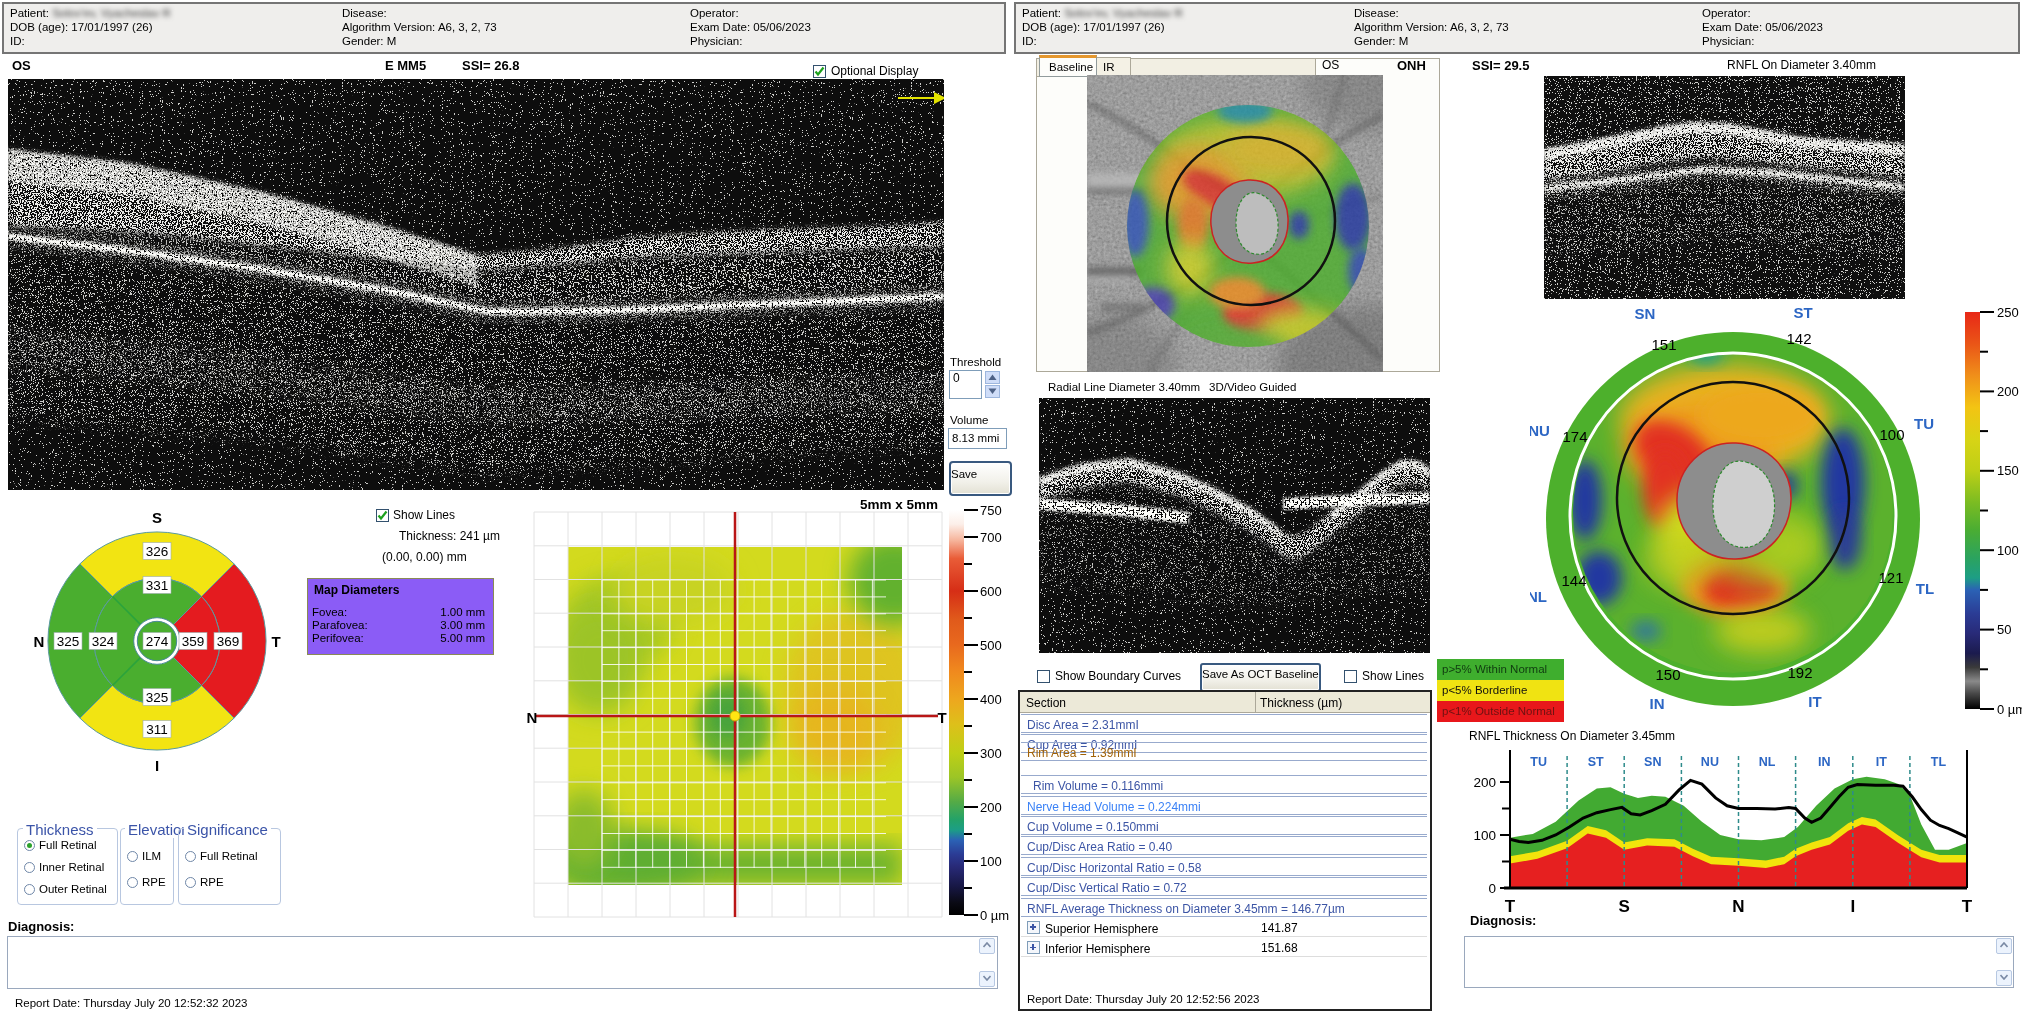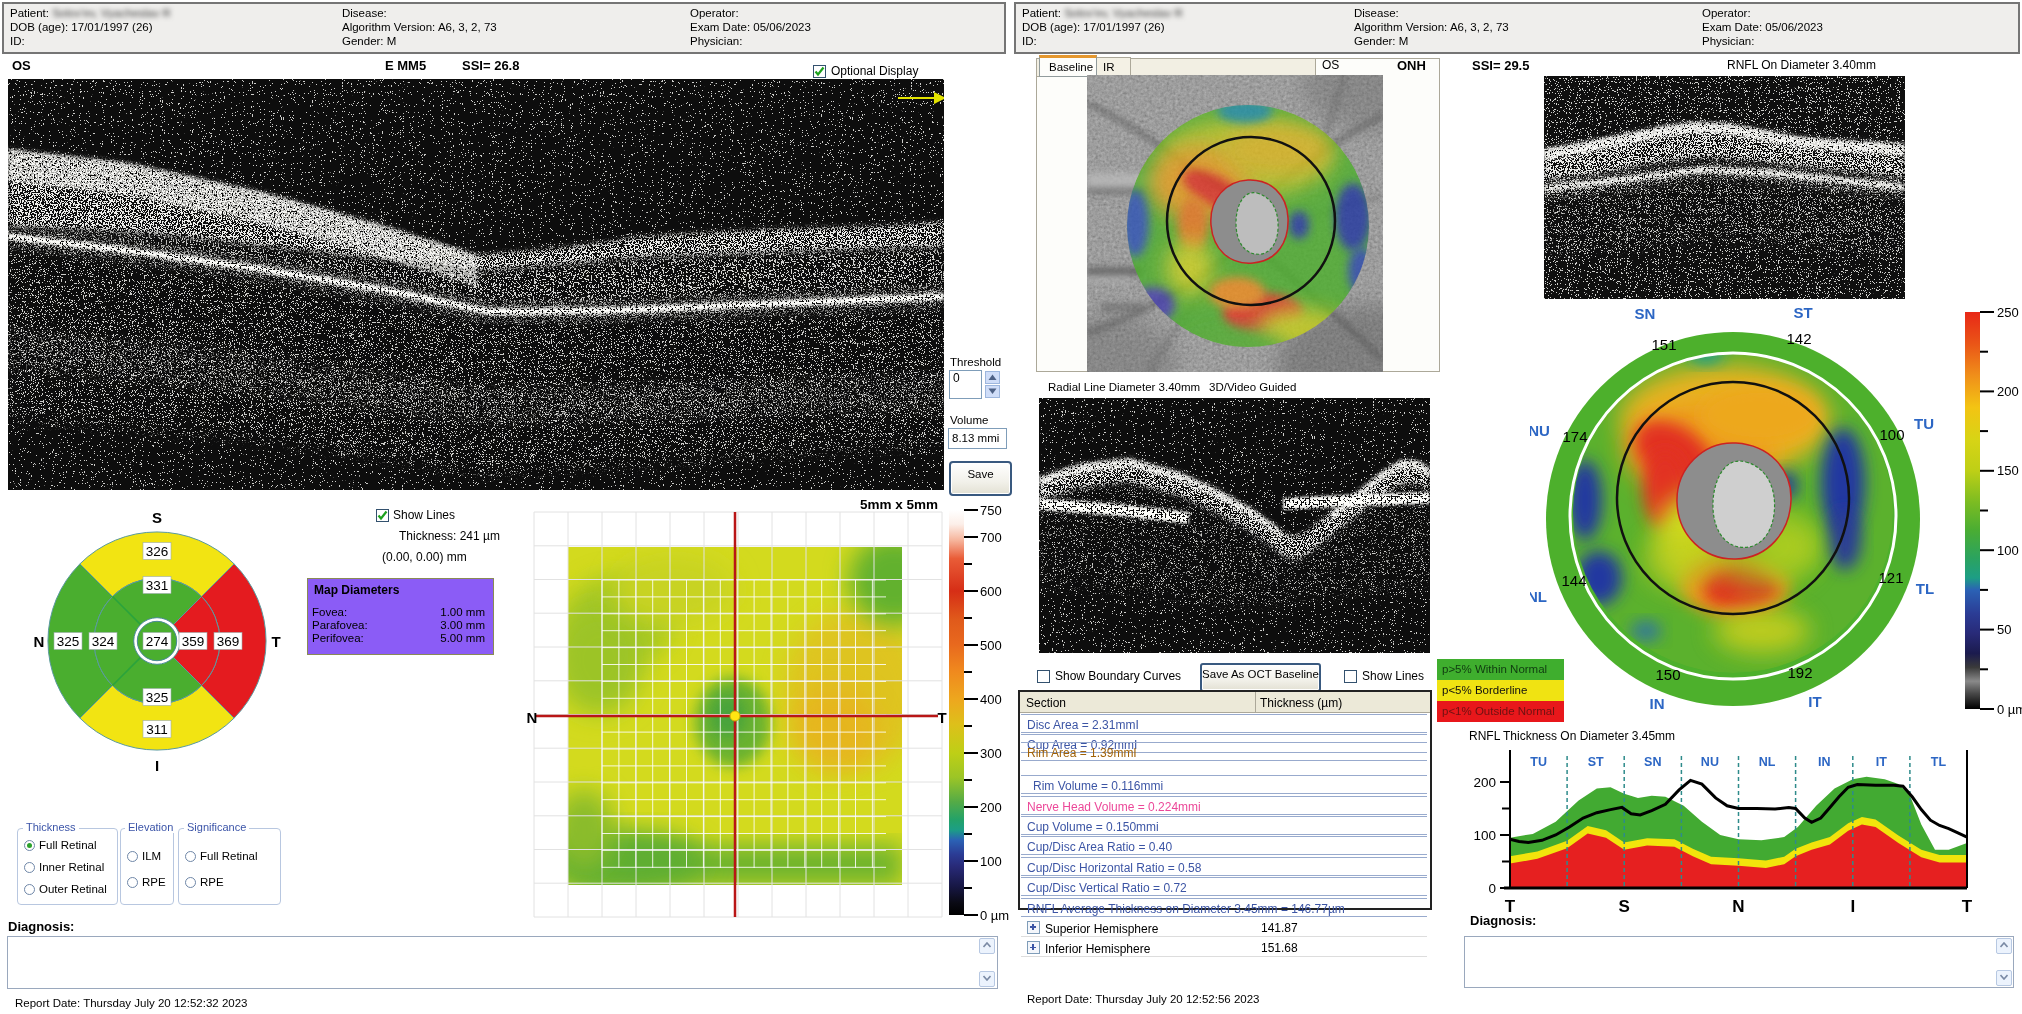--- a/index.html
+++ b/index.html
@@ -1,25 +1,25 @@
 <!DOCTYPE html>
 <html><head><meta charset="utf-8"><style>
 html,body{margin:0;padding:0}
 body{width:2022px;height:1014px;background:#fff;font-family:"Liberation Sans",sans-serif;position:relative;overflow:hidden;color:#000}
 .a{position:absolute}
 .b{font-weight:bold}
 .t11{font-size:11.5px;line-height:14px;white-space:nowrap}
 .t12{font-size:12px;white-space:nowrap}
 .cb{position:absolute;width:13px;height:13px;background:#fff;border:1px solid #33516e;box-sizing:border-box}
 .grp{position:absolute;border:1px solid #b8c7e0;border-radius:4px}
-.grpt{position:absolute;background:#fff;color:#3b54a8;font-size:11px;padding:0 3px;white-space:nowrap}
+.grpt{position:absolute;background:#fff;color:#3b54a8;font-size:15px;padding:0 3px;white-space:nowrap}
 .radio{position:absolute;width:11px;height:11px;border-radius:50%;background:#fff;border:1px solid #6f87a8;box-sizing:border-box}
 .radio.sel:after{content:"";position:absolute;left:2px;top:2px;width:5px;height:5px;border-radius:50%;background:#2ca22c}
 .rlab{position:absolute;font-size:11.5px;white-space:nowrap}
-.xpbtn{position:absolute;border:1px solid #5a7ca8;border-radius:3px;background:linear-gradient(#ffffff,#f2f1ea 60%,#e3e1d4);box-shadow:inset 0 0 0 1px #fff;font-size:11.5px;text-align:center;color:#000}
+.xpbtn{position:absolute;border:1px solid #5a7ca8;border-radius:3px;background:linear-gradient(#ffffff,#f2f1ea 60%,#e3e1d4);box-shadow:inset 0 0 0 1px #fff;font-size:11.5px;color:#000}
 .ta{position:absolute;background:#fff;border:1px solid #9aa8bd;box-sizing:border-box}
 .scrbtn{position:absolute;width:16px;height:16px;background:#ecf3fd;border:1px solid #b7c8e2;border-radius:2px;box-sizing:border-box}
 .scrbtn svg{display:block;margin:3px auto 0}
 </style></head><body>
 
 <div class="a" style="left:2px;top:2px;width:1000px;height:48px;background:#efeeec;border:2px solid #757575"></div>
 <div class="a t11" style="left:10px;top:6px">Patient: <span style="filter:blur(2.6px);color:#3a3a3a">Solov'ev, Vyacheslav R&nbsp;&nbsp;</span><br>DOB (age): 17/01/1997 (26)<br>ID:</div>
 <div class="a t11" style="left:342px;top:6px">Disease:<br>Algorithm Version: A6, 3, 2, 73<br>Gender: M</div>
 <div class="a t11" style="left:690px;top:6px">Operator:<br>Exam Date: 05/06/2023<br>Physician:</div>
 
@@ -436,31 +436,31 @@
     <path d="M244.0,100.0 L320.0,96.0 L391.0,94.0 L391.0,106.0 L320.0,108.0 L244.0,112.0 Z" fill="#fff" filter="url(#spk_bright)"></path>
   </svg>
 <div class="cb" style="left:1037px;top:670px"></div>
 <div class="a t12" style="left:1055px;top:669px">Show Boundary Curves</div>
 <div class="xpbtn" style="left:1200px;top:663px;width:117px;height:22px;border:2px solid #39597f;padding-top:3px;font-size:11.5px">Save As OCT Baseline</div>
 <div class="cb" style="left:1344px;top:670px"></div>
 <div class="a t12" style="left:1362px;top:669px">Show Lines</div>
 <div class="a" style="left:1437px;top:659px;width:127px;height:21px;background:#3fae2e;font-size:11.5px;color:#103b10;padding:4px 0 0 5px;box-sizing:border-box">p&gt;5% Within Normal</div>
 <div class="a" style="left:1437px;top:680px;width:127px;height:21px;background:#f0e312;font-size:11.5px;color:#111;padding:4px 0 0 5px;box-sizing:border-box">p&lt;5% Borderline</div>
 <div class="a" style="left:1437px;top:701px;width:127px;height:21px;background:#e8171b;font-size:11.5px;color:#6c1212;padding:4px 0 0 5px;box-sizing:border-box">p&lt;1% Outside Normal</div>
-<div class="a" style="left:1018px;top:690px;width:414px;height:220px;background:#fff;border:2px solid #222;box-sizing:border-box;font-size:12px">
+<div class="a" style="left:1018px;top:690px;width:414px;height:321px;background:#fff;border:2px solid #222;box-sizing:border-box;font-size:12px">
     <div style="position:absolute;left:0;top:0;width:100%;height:21px;background:#ece9d8;border-bottom:1px solid #aca899;box-sizing:border-box">
       <span style="position:absolute;left:6px;top:4px">Section</span>
       <span style="position:absolute;left:240px;top:4px">Thickness (µm)</span>
       <span style="position:absolute;left:235px;top:0;width:1px;height:21px;background:#aca899"></span>
     </div>
     <div style="position:absolute;left:1px;top:22px;width:406px;height:19px;color:#3c55a5;border-top:1px solid #98aacd;border-bottom:1px solid #98aacd;padding:3px 0 0 6px;box-sizing:border-box">Disc Area = 2.31mmI</div>
     <div style="position:absolute;left:1px;top:42.4px;width:406px;height:19px;color:#3c55a5;border-top:1px solid #98aacd;border-bottom:1px solid #98aacd;padding:3px 0 0 6px;box-sizing:border-box">Cup Area = 0.92mmI</div>
     <div style="position:absolute;left:1px;top:50px;width:406px;height:19px;color:#a16207;border-top:1px solid #98aacd;border-bottom:1px solid #98aacd;padding:3px 0 0 6px;box-sizing:border-box">Rim Area = 1.39mmI</div>
     <div style="position:absolute;left:1px;top:83.19999999999999px;width:406px;height:19px;color:#3c55a5;border-top:1px solid #98aacd;border-bottom:1px solid #98aacd;padding:3px 0 0 12px;box-sizing:border-box">Rim Volume = 0.116mmi</div>
-    <div style="position:absolute;left:1px;top:103.6px;width:406px;height:19px;color:#ec4899;border-top:1px solid #98aacd;border-bottom:1px solid #98aacd;padding:3px 0 0 6px;box-sizing:border-box">Nerve Head Volume = 0.224mmi</div>
+    <div style="position:absolute;left:1px;top:103.6px;width:406px;height:19px;color:#3b82f6;border-top:1px solid #98aacd;border-bottom:1px solid #98aacd;padding:3px 0 0 6px;box-sizing:border-box">Nerve Head Volume = 0.224mmi</div>
     <div style="position:absolute;left:1px;top:124.0px;width:406px;height:19px;color:#3c55a5;border-top:1px solid #98aacd;border-bottom:1px solid #98aacd;padding:3px 0 0 6px;box-sizing:border-box">Cup Volume = 0.150mmi</div>
     <div style="position:absolute;left:1px;top:144.4px;width:406px;height:19px;color:#3c55a5;border-top:1px solid #98aacd;border-bottom:1px solid #98aacd;padding:3px 0 0 6px;box-sizing:border-box">Cup/Disc Area Ratio = 0.40</div>
     <div style="position:absolute;left:1px;top:164.8px;width:406px;height:19px;color:#3c55a5;border-top:1px solid #98aacd;border-bottom:1px solid #98aacd;padding:3px 0 0 6px;box-sizing:border-box">Cup/Disc Horizontal Ratio = 0.58</div>
     <div style="position:absolute;left:1px;top:185.20000000000002px;width:406px;height:19px;color:#3c55a5;border-top:1px solid #98aacd;border-bottom:1px solid #98aacd;padding:3px 0 0 6px;box-sizing:border-box">Cup/Disc Vertical Ratio = 0.72</div>
     <div style="position:absolute;left:1px;top:205.60000000000002px;width:406px;height:19px;color:#3c55a5;border-top:1px solid #98aacd;border-bottom:1px solid #98aacd;padding:3px 0 0 6px;box-sizing:border-box">RNFL Average Thickness on Diameter 3.45mm = 146.77µm</div>
     <div style="position:absolute;left:1px;top:226.00000000000003px;width:406px;height:19px;padding:3px 0 0 6px;box-sizing:border-box;border-bottom:1px solid #ddd"><span style="display:inline-block;width:11px;height:11px;border:1px solid #7f9db9;background:#f3f6fb;position:relative;vertical-align:-1px;margin-right:5px"><span style="position:absolute;left:1.5px;top:4.2px;width:6px;height:1.4px;background:#3c55a5"></span><span style="position:absolute;left:4.2px;top:1.5px;width:1.4px;height:6px;background:#3c55a5"></span></span>Superior Hemisphere<span style="position:absolute;left:240px">141.87</span></div>
     <div style="position:absolute;left:1px;top:246.40000000000003px;width:406px;height:19px;padding:3px 0 0 6px;box-sizing:border-box;border-bottom:1px solid #ddd"><span style="display:inline-block;width:11px;height:11px;border:1px solid #7f9db9;background:#f3f6fb;position:relative;vertical-align:-1px;margin-right:5px"><span style="position:absolute;left:1.5px;top:4.2px;width:6px;height:1.4px;background:#3c55a5"></span><span style="position:absolute;left:4.2px;top:1.5px;width:1.4px;height:6px;background:#3c55a5"></span></span>Inferior Hemisphere<span style="position:absolute;left:240px">151.68</span></div>
   </div>
 <div class="a t11" style="left:1027px;top:992px">Report Date: Thursday July 20 12:52:56 2023</div>
 <svg class="a" style="left:1544px;top:76px" width="361" height="223" viewBox="0 0 361 223">

